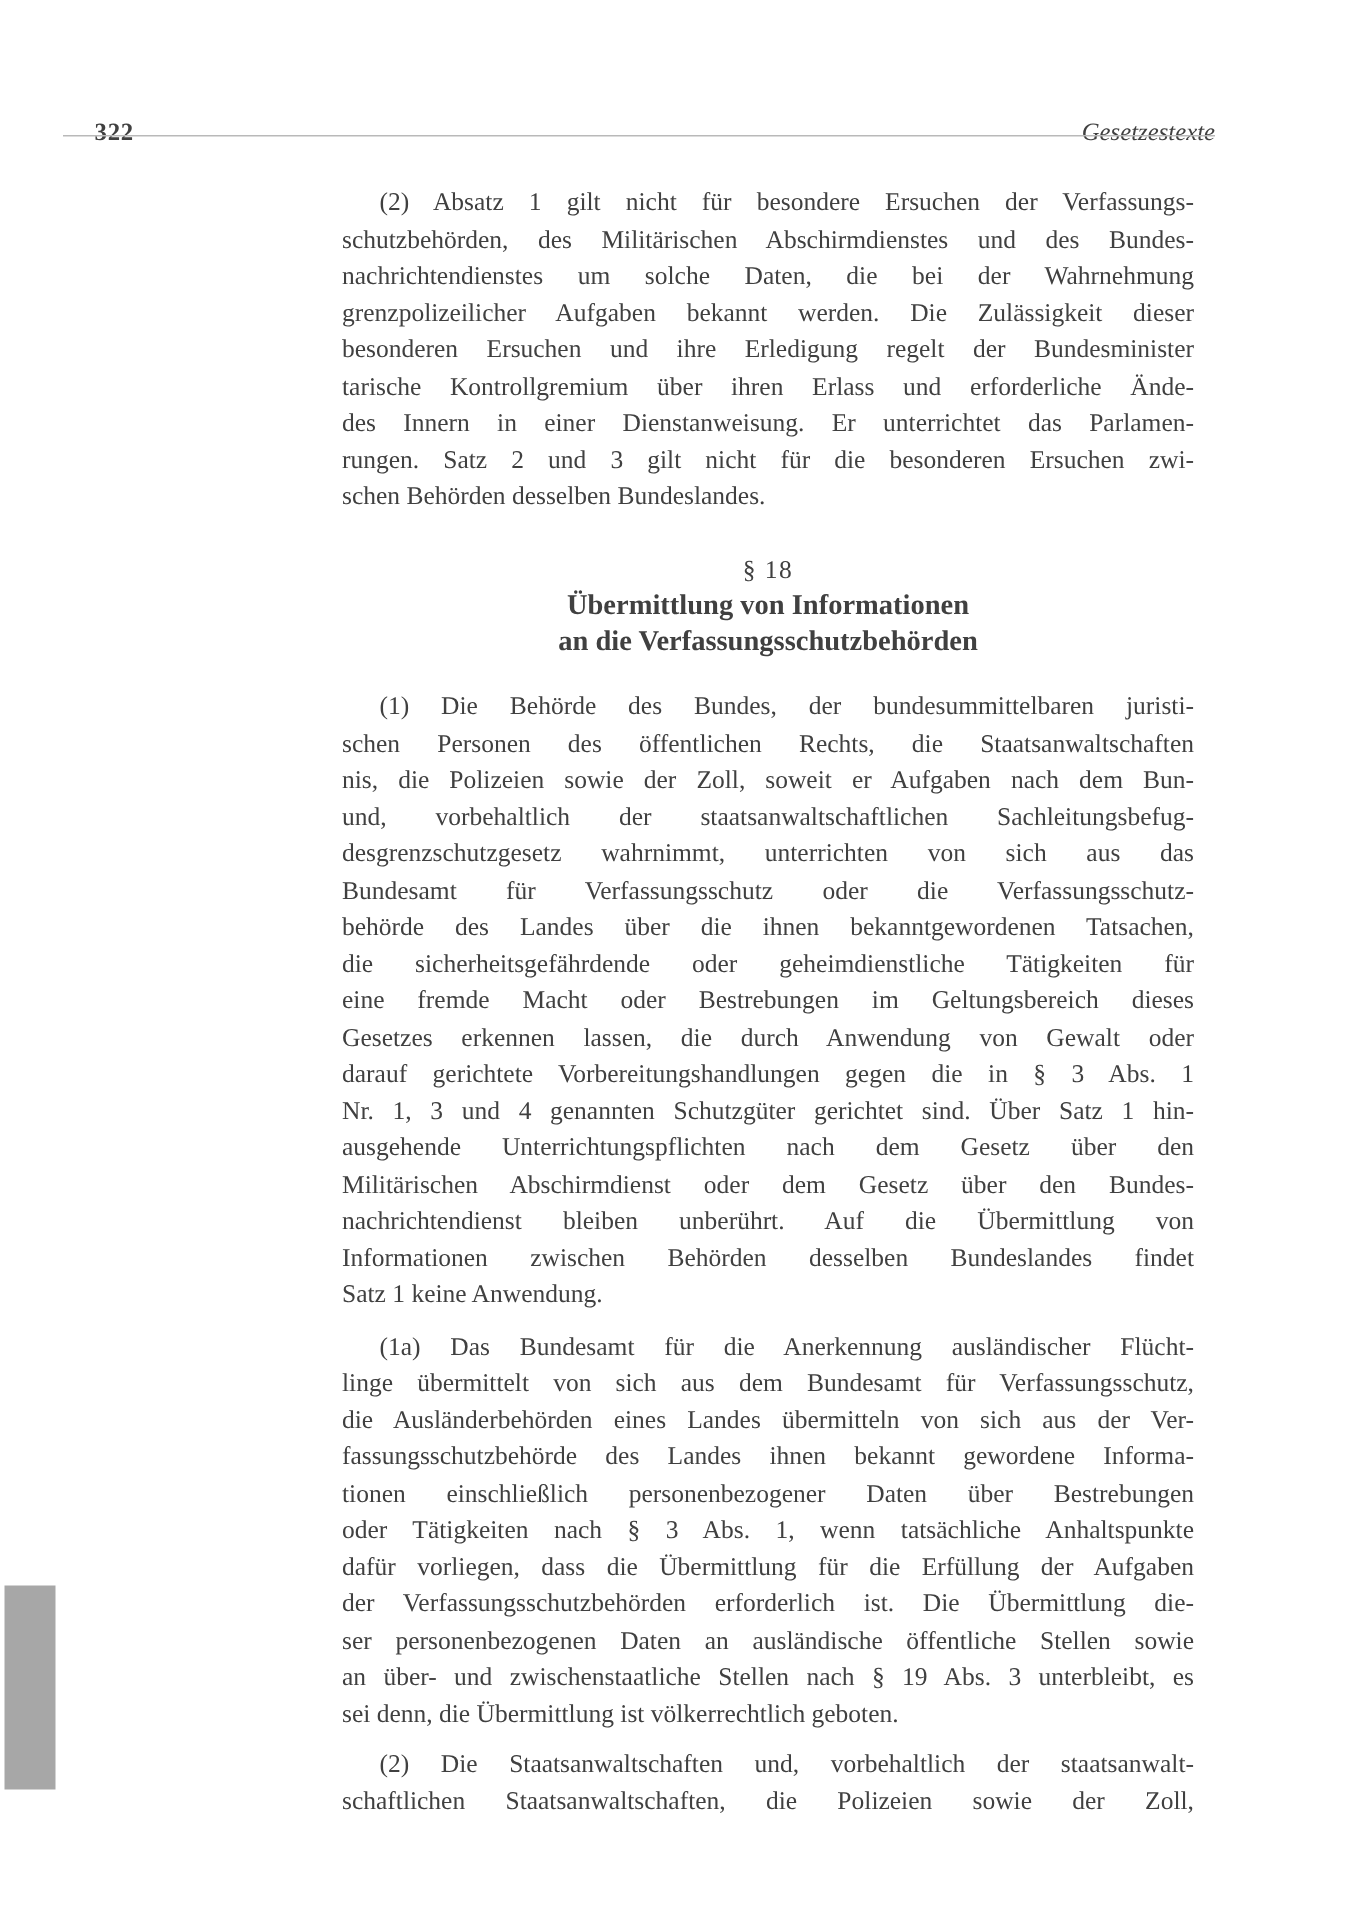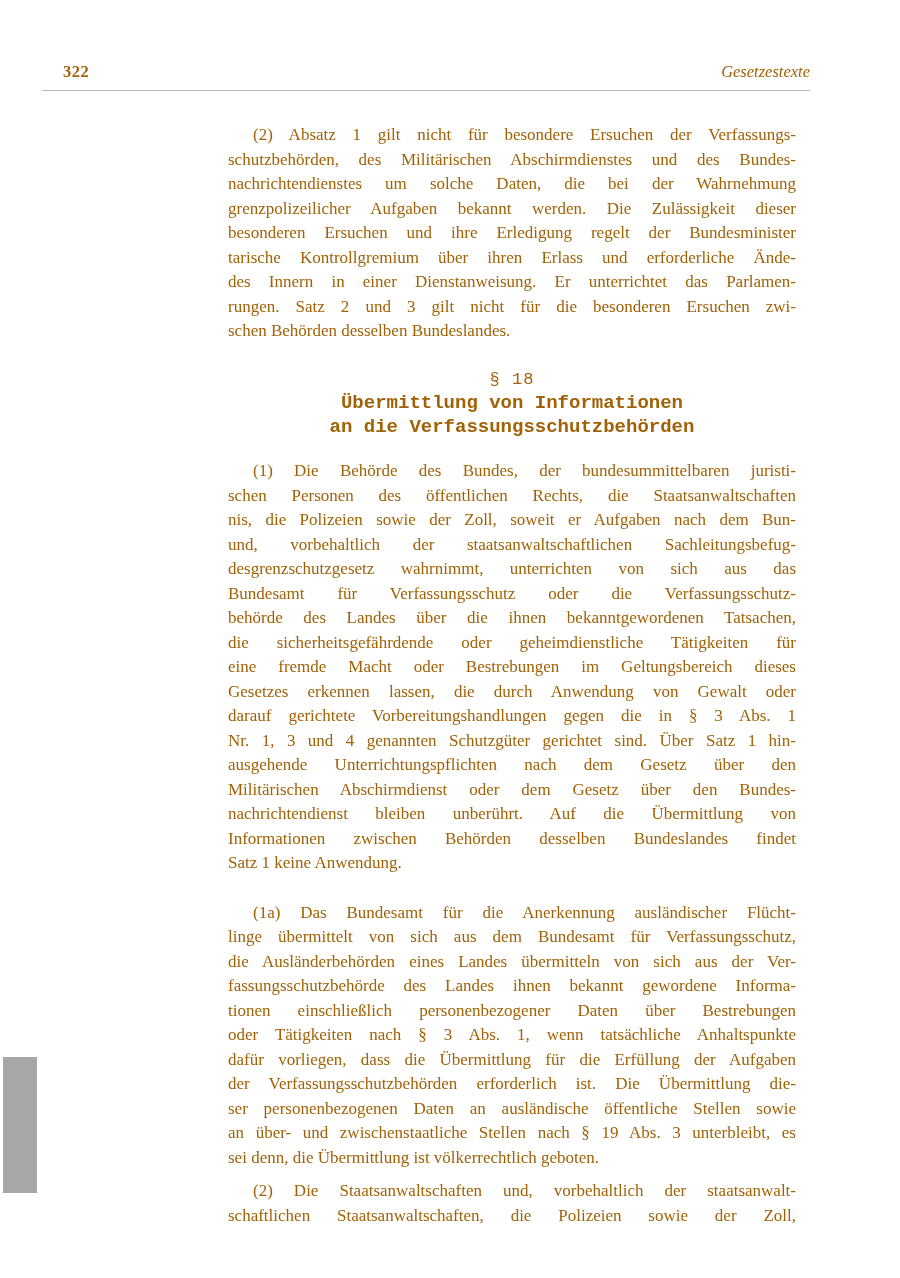--- a/index.html
+++ b/index.html
@@ -3,60 +3,60 @@
 <meta charset="utf-8">
 <title>Gesetzestexte</title>
 <style>
   html, body { margin: 0; padding: 0; background: #ffffff; }
   .page {
     position: relative;
     width: 900px;
     height: 1278px;
     background: #ffffff;
     font-family: "Liberation Serif", serif;
-    color: #a16207;
+    color: #404040;
     overflow: hidden;
   }
   .header {
     position: absolute;
     left: 42px;
     top: 62px;
     width: 768px;
     display: flex;
     justify-content: space-between;
     align-items: baseline;
     font-size: 16.5px;
   }
   .pagenum { font-weight: bold; margin-left: 21px; letter-spacing: 0.5px; }
-  .running-title { font-style: italic; }
+  .running-title { font-style: italic; margin-top: 16px; }
   .rule {
     position: absolute;
     left: 42px;
     top: 90px;
     width: 768px;
     height: 1px;
   }
   .content {
     position: absolute;
     left: 228px;
     top: 123px;
     width: 568px;
     font-size: 17px;
     line-height: 24.5px;
   }
   .para { text-align: justify; }
   .para .line { text-align: justify; text-align-last: justify; white-space: nowrap; }
   .para .line { white-space: normal; }
   .para .line.lastline { text-align-last: left; }
   .para .line:first-child { text-indent: 25px; }
-  .heading { text-align: center; margin-top: 24px; font-family: Liberation Mono, monospace; }
+  .heading { text-align: center; margin-top: 24px; }
   .section-num { font-size: 17px; line-height: 24.5px; letter-spacing: 1px; }
   .section-title { font-weight: bold; font-size: 19px; line-height: 23.5px; }
   .m-para1 { margin-top: 20px; }
-  .m-para1a { margin-top: 25px; }
+  .m-para1a { margin-top: 10px; }
   .m-para2 { margin-top: 9px; }
   .bookmark {
     position: absolute;
     left: 3px;
     top: 1057px;
     width: 34px;
     height: 136px;
   }
 </style>
 </head>

